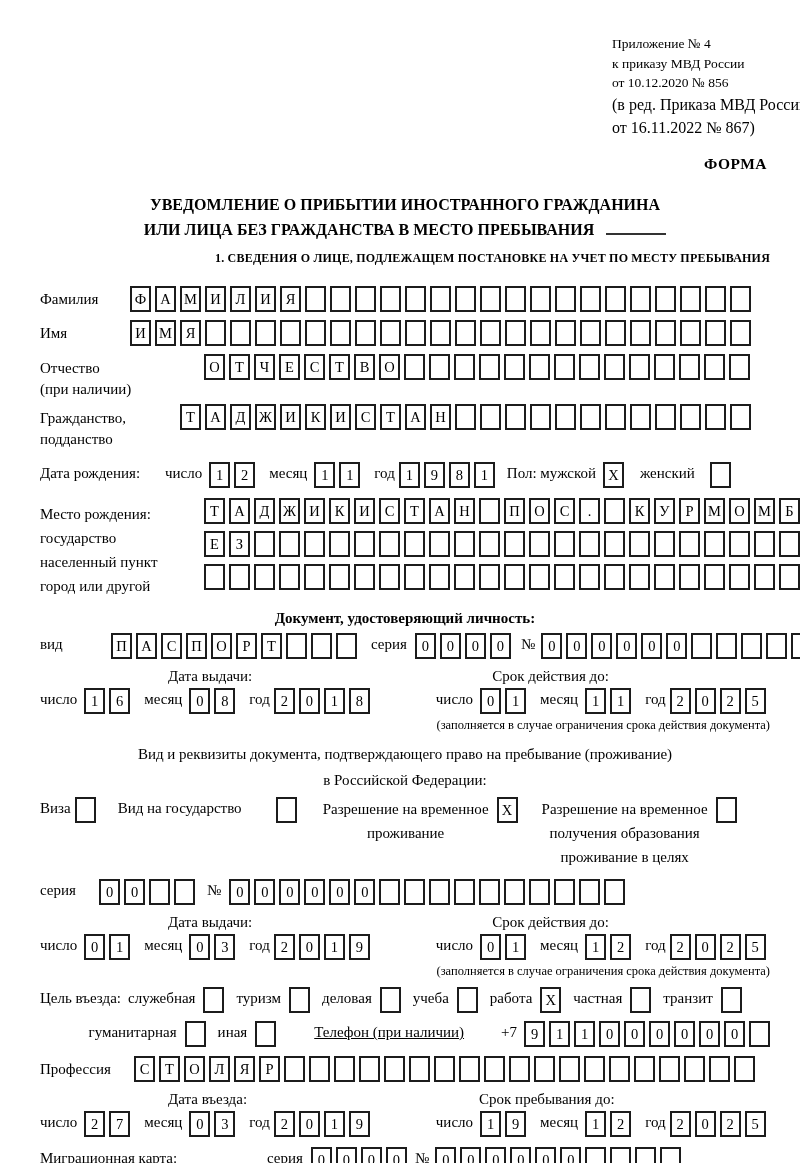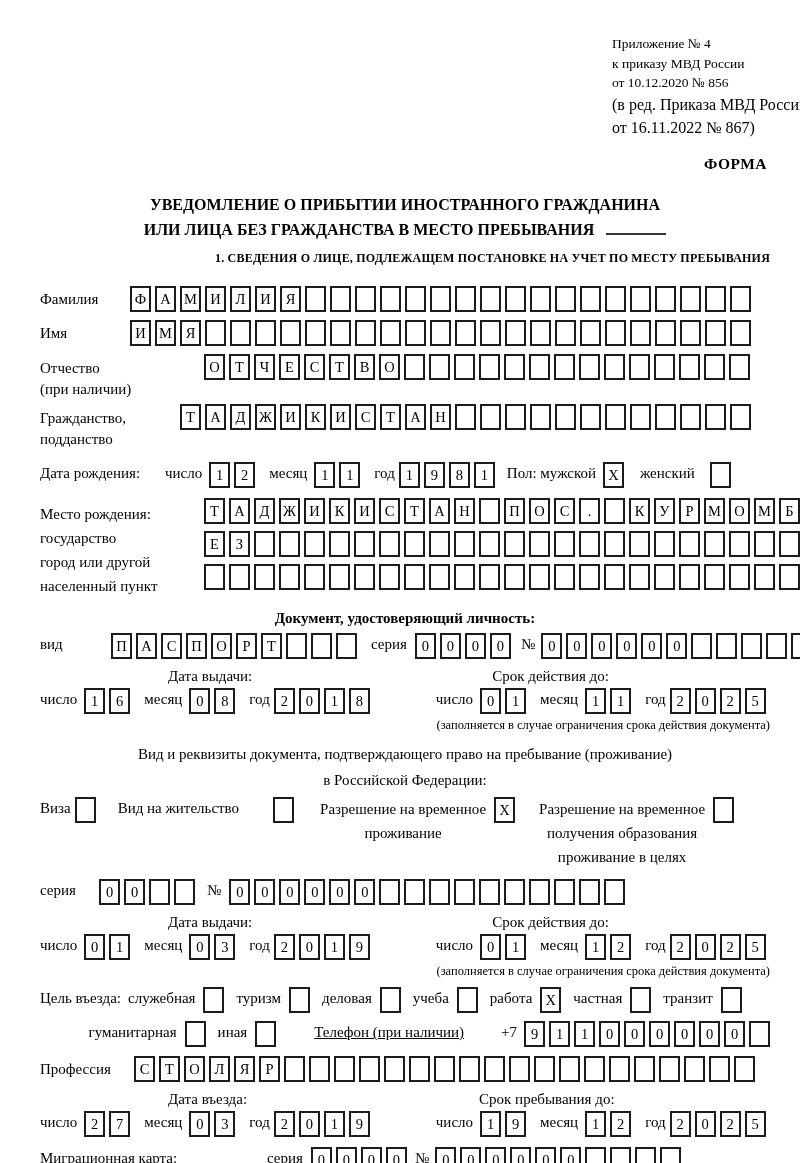--- a/index.html
+++ b/index.html
@@ -200,22 +200,22 @@
     <span class="inline-lbl" style="margin-left:12px;">Пол: мужской</span>
     <span class="cell">X</span>
     <span class="inline-lbl" style="margin-left:16px;">женский</span>
     <span class="cell" style="margin-left:8px;"></span>
   </div>
 
   <div class="frow" style="margin-top:10px;">
     <span class="lbl" style="width:164px;margin-top:4px;line-height:24px;">
       <div>Место рождения:</div>
       <div>государство</div>
+      <div>населенный пункт</div>
       <div>город или другой</div>
-      <div>населенный пункт</div>
     </span>
     <span class="stack">
       <span class="cells">
           <span class="cell">Т</span>
           <span class="cell">А</span>
           <span class="cell">Д</span>
           <span class="cell">Ж</span>
           <span class="cell">И</span>
           <span class="cell">К</span>
           <span class="cell">И</span>
@@ -369,21 +369,21 @@
     <div>Вид и реквизиты документа, подтверждающего право на пребывание (проживание)</div>
     <div>в Российской Федерации:</div>
   </div>
 
   <div class="frow" style="margin-top:4px;">
     <span class="opt">
       <span class="opt-lbl" style="margin-right:4px;">Виза</span>
       <span class="cell"></span>
     </span>
     <span class="opt" style="margin-left:10px;">
-      <span class="opt-lbl">Вид на жительство</span>
+      <span class="opt-lbl">Вид на государство</span>
       <span class="cell" style="margin-left:26px;"></span>
     </span>
     <span class="opt" style="margin-left:14px;">
       <span class="opt-col">
         <div>Разрешение на временное</div>
         <div>проживание</div>
       </span>
       <span class="cell">X</span>
     </span>
     <span class="opt" style="margin-left:12px;margin-right:0;">

